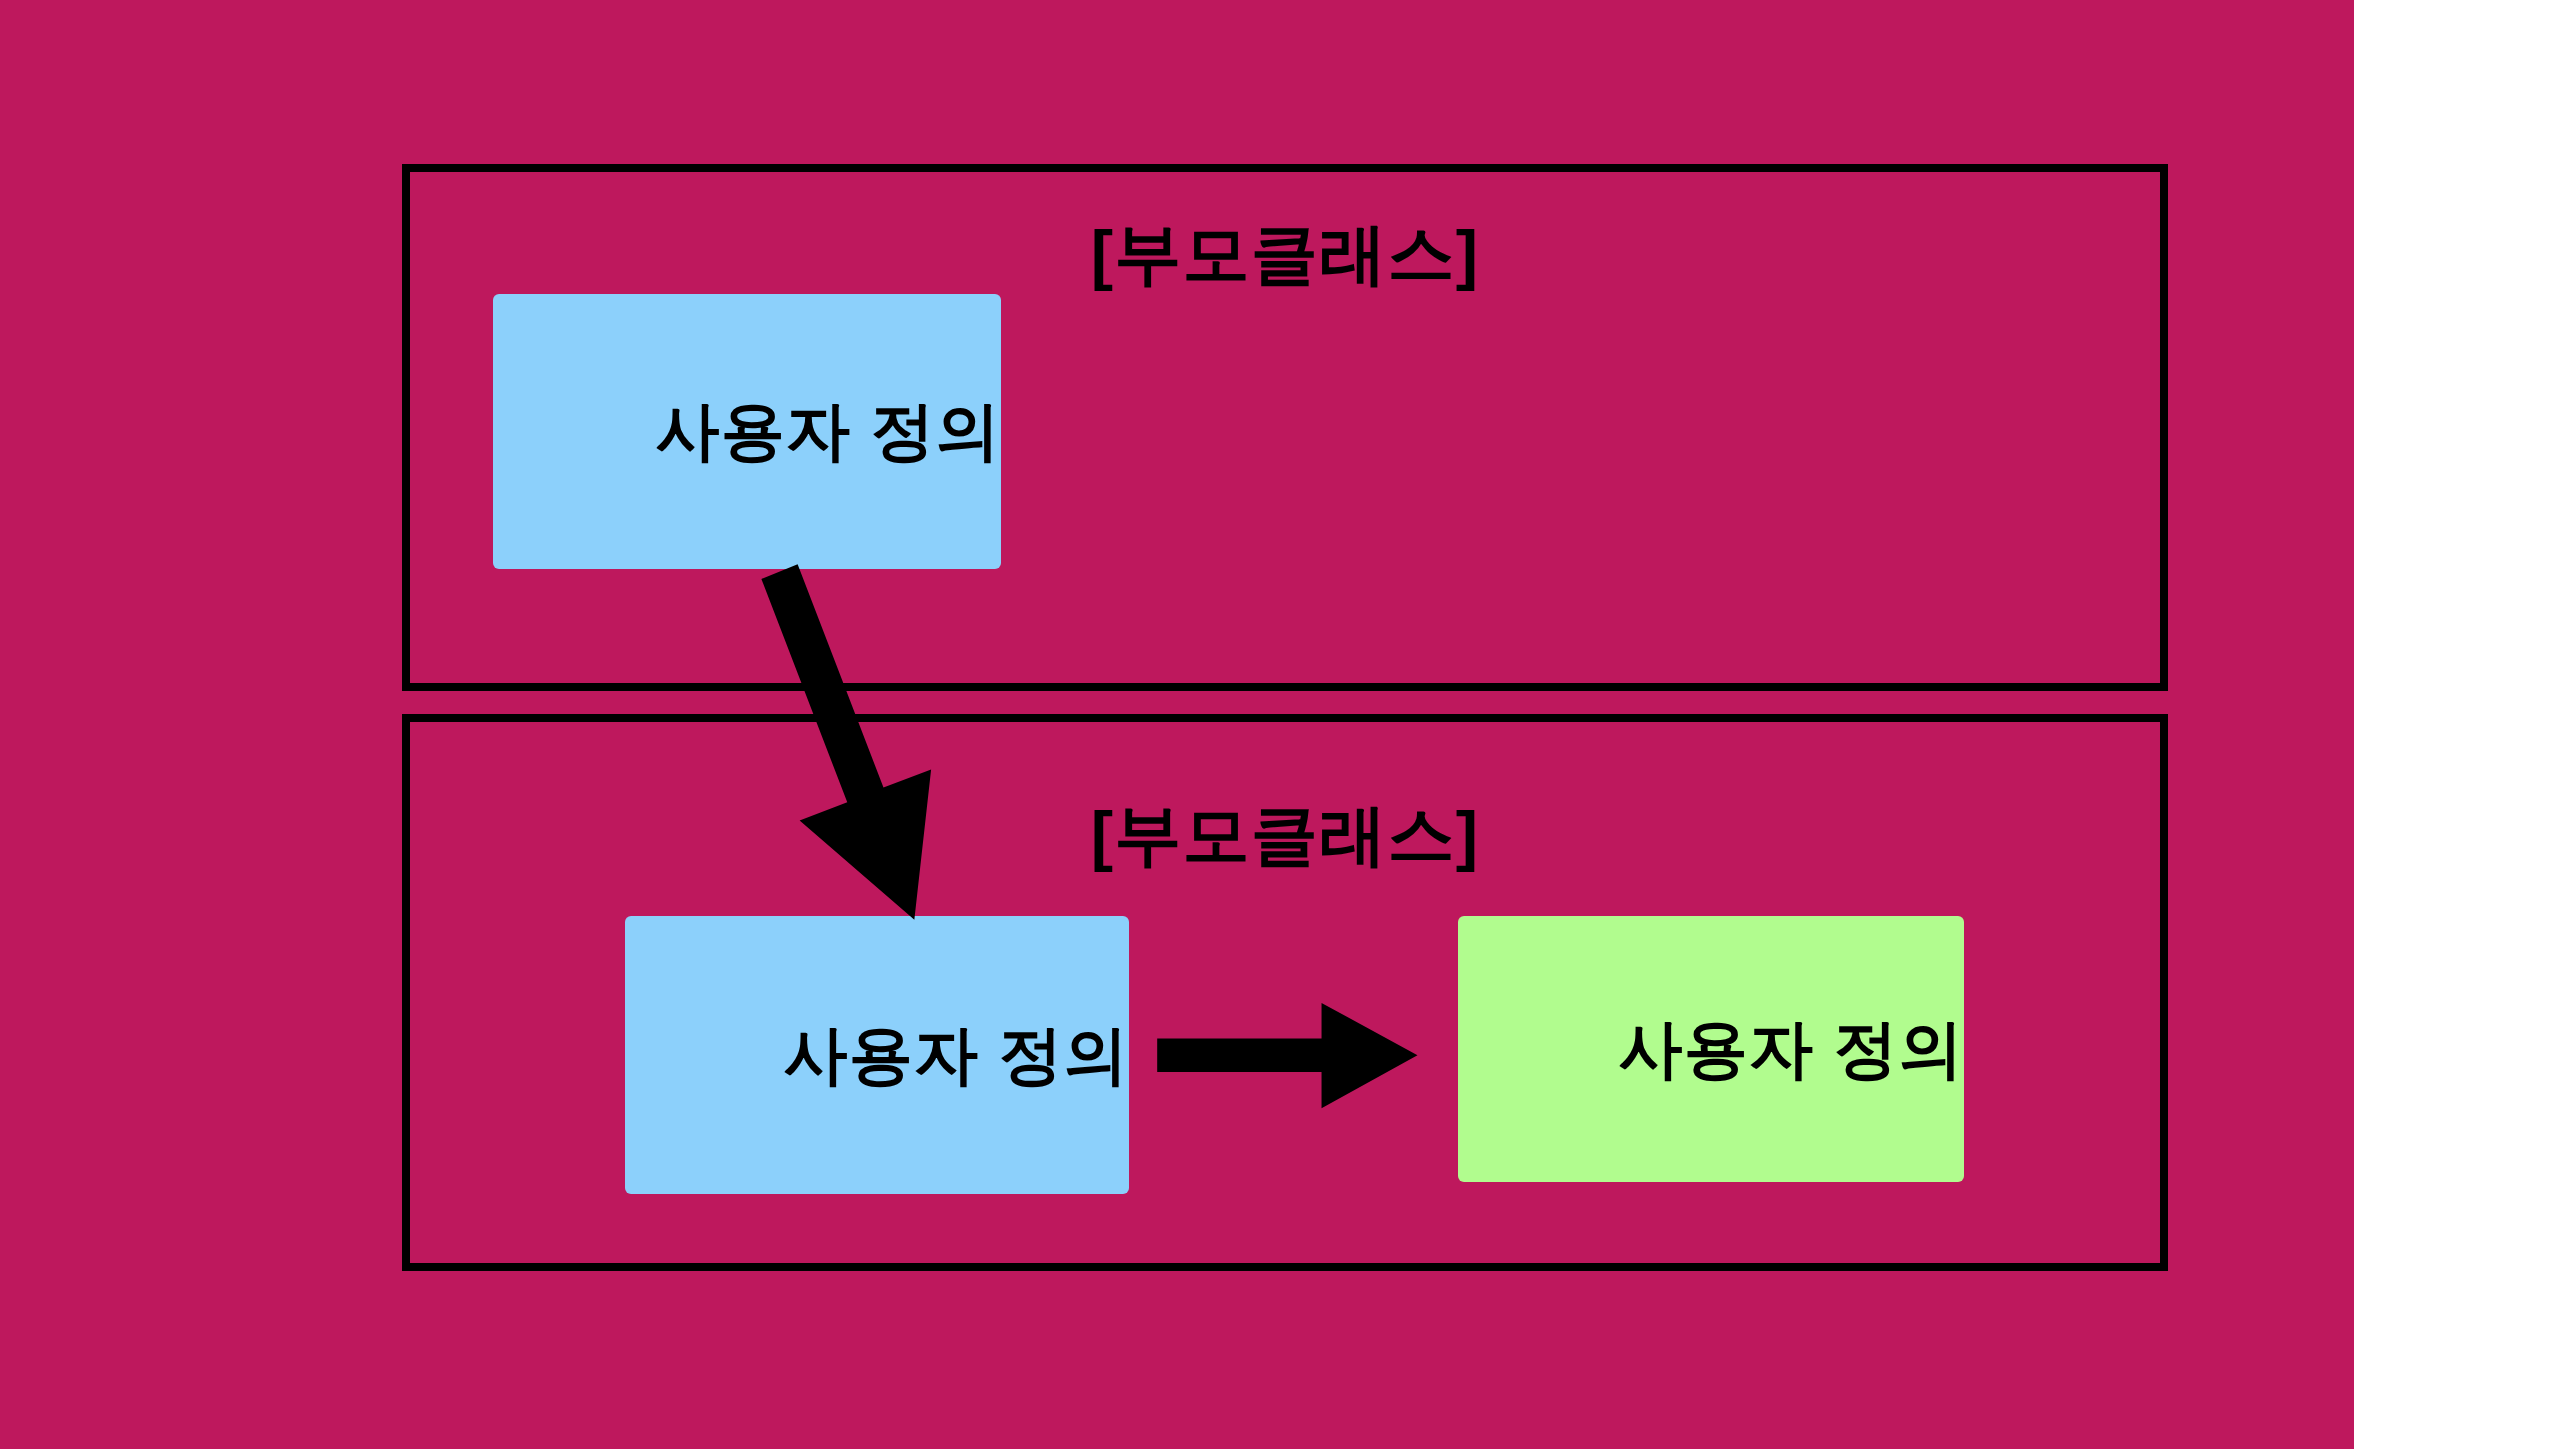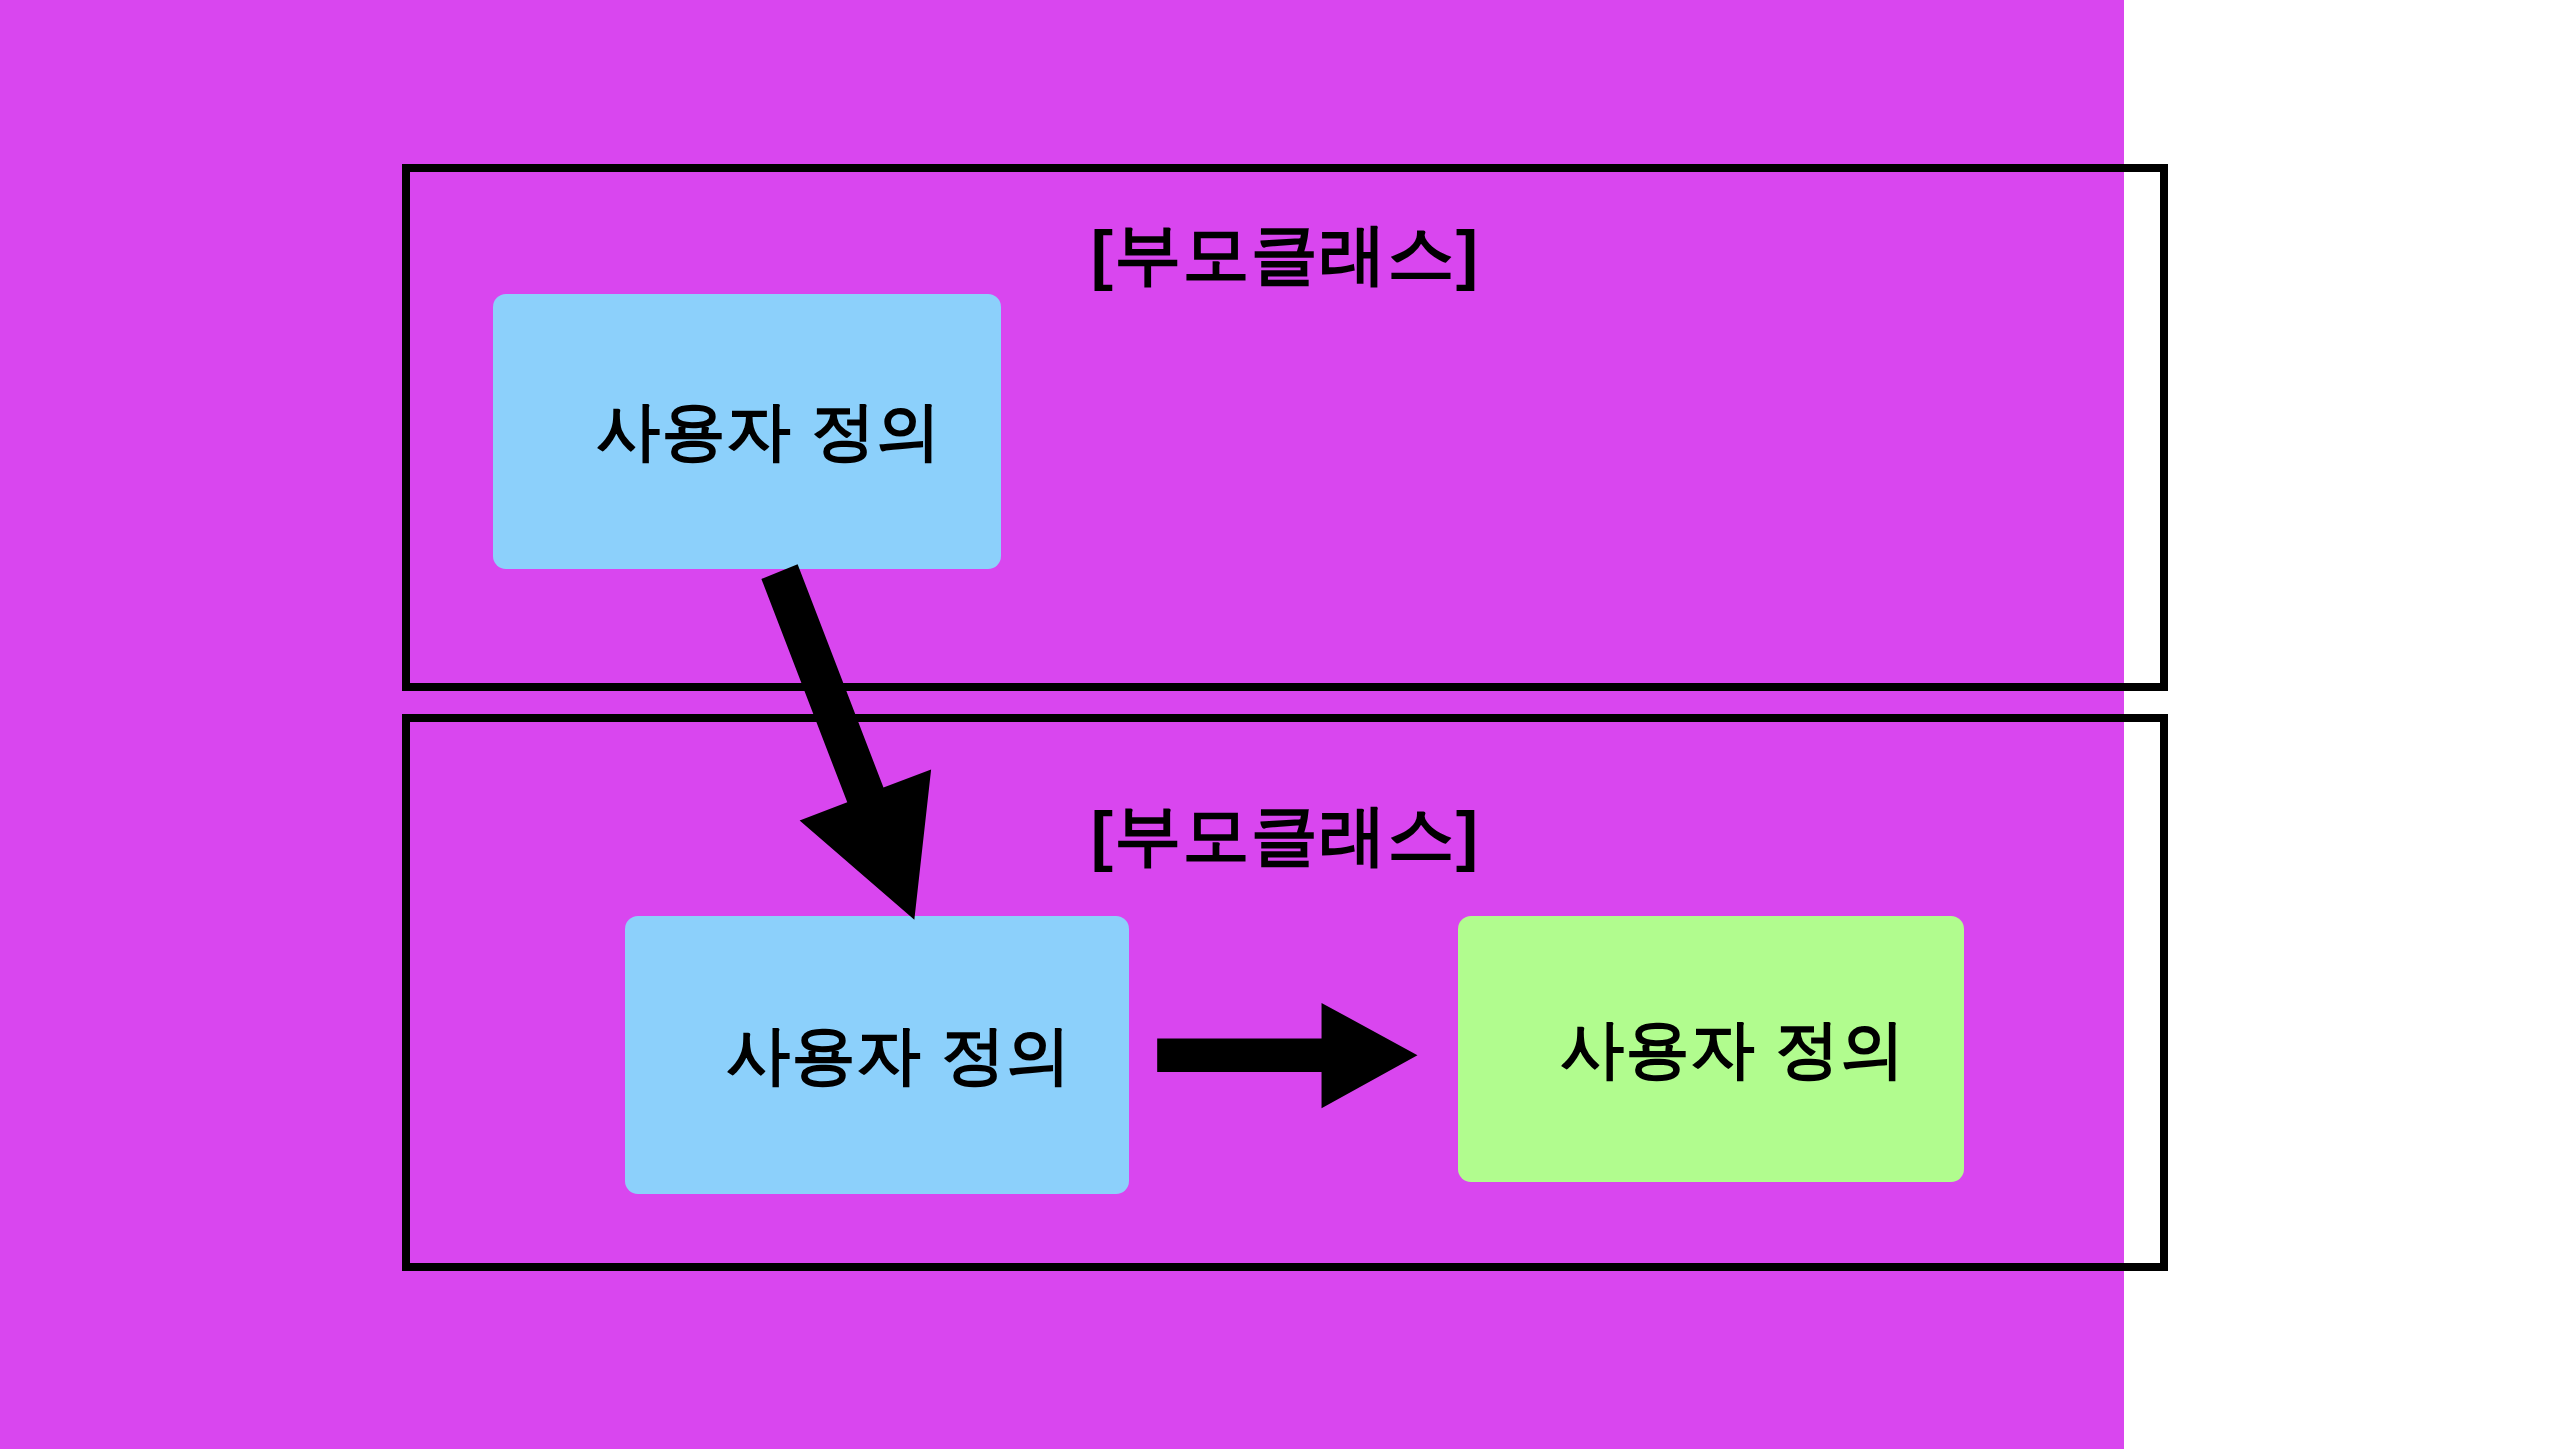--- a/index.html
+++ b/index.html
@@ -5,23 +5,23 @@
   html, body {
     margin: 0;
     padding: 0;
     width: 2576px;
     height: 1449px;
     overflow: hidden;
     background: #ffffff;
   }
   .canvas {
     position: relative;
-    width: 2124px;
+    width: 2354px;
     height: 1449px;
-    background: #d946ef;
+    background: #be185d;
     font-family: "Liberation Sans", sans-serif;
     color: #000000;
   }
   .section {
     position: absolute;
     box-sizing: border-box;
     border: 8.7px solid #000000;
     background: transparent;
   }
   .section-parent {
@@ -44,24 +44,24 @@
     font-size: 67px;
     font-weight: bold;
     letter-spacing: 1.3px;
     white-space: nowrap;
   }
   .section-label.parent { top: 209px; }
   .section-label.child  { top: 790px; }
   .node {
     position: absolute;
     box-sizing: border-box;
-    border-radius: 13px;
+    border-radius: 6px;
     display: flex;
     align-items: center;
-    justify-content: center;
+    justify-content: flex-end;
     font-size: 64px;
     font-weight: bold;
     letter-spacing: 1.3px;
     white-space: nowrap;
     padding-left: 44px;
   }
   .node-blue  { background: #8CD0FB; }
   .node-green { background: #B1FC8E; }
   .node-parent-userdef {
     left: 493px;

